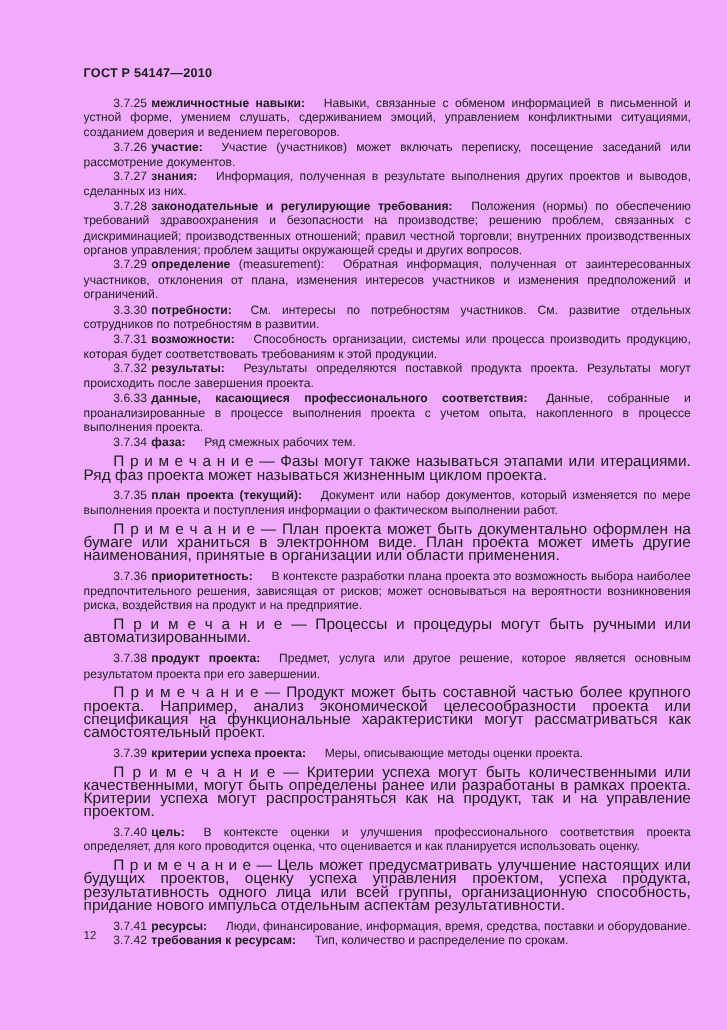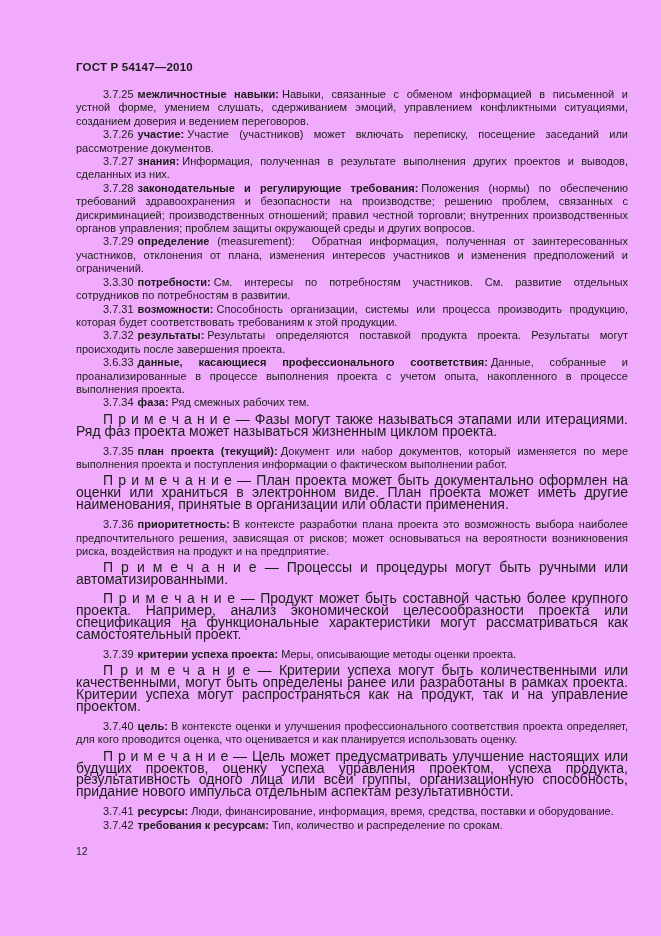--- a/index.html
+++ b/index.html
@@ -28,21 +28,21 @@
     position: absolute;
     left: 76px; top: 88px;
     width: 552px;
   }
   .content p { margin: 0; text-align: justify; text-indent: 27px; }
   p.term {
     font-size: 11px;
     line-height: 13.4px;
   }
   p.term .num { padding-right: 4px; margin-top: 11px; }
-  p.term b.tname { padding-right: 3px; }
+  p.term b.tname { padding-right: 17px; }
   p.term .tsuffix { font-weight: normal; padding-right: 17px; }
   p.note {
     font-size: 14px;
     line-height: 11.9px;
     margin: 4px 0 7px 0;
   }
   .page-number {
     position: absolute;
     left: 76px; top: 845px;
     font-size: 10.5px;
@@ -60,23 +60,24 @@
       <p class="term"><span class="num">3.7.27</span><b class="tname">знания:</b><span class="def">Информация, полученная в результате выполнения других проектов и выводов, сделанных из них.</span></p>
       <p class="term"><span class="num">3.7.28</span><b class="tname">законодательные и регулирующие требования:</b><span class="def">Положения (нормы) по обеспечению требований здравоохранения и безопасности на производстве; решению проблем, связанных с дискриминацией; производственных отношений; правил честной торговли; внутренних производственных органов управления; проблем защиты окружающей среды и других вопросов.</span></p>
       <p class="term"><span class="num">3.7.29</span><b class="tname" style="padding-right: 0px;">определение</b><span class="tsuffix">&nbsp;(measurement):</span><span class="def">Обратная информация, полученная от заинтересованных участников, отклонения от плана, изменения интересов участников и изменения предположений и ограничений.</span></p>
       <p class="term"><span class="num">3.3.30</span><b class="tname">потребности:</b><span class="def">См. интересы по потребностям участников. См. развитие отдельных сотрудников по потребностям в развитии.</span></p>
       <p class="term"><span class="num">3.7.31</span><b class="tname">возможности:</b><span class="def">Способность организации, системы или процесса производить продукцию, которая будет соответствовать требованиям к этой продукции.</span></p>
       <p class="term"><span class="num">3.7.32</span><b class="tname">результаты:</b><span class="def">Результаты определяются поставкой продукта проекта. Результаты могут происходить после завершения проекта.</span></p>
       <p class="term"><span class="num">3.6.33</span><b class="tname">данные, касающиеся профессионального соответствия:</b><span class="def">Данные, собранные и проанализированные в процессе выполнения проекта с учетом опыта, накопленного в процессе выполнения проекта.</span></p>
       <p class="term"><span class="num">3.7.34</span><b class="tname">фаза:</b><span class="def">Ряд смежных рабочих тем.</span></p>
       <p class="note"><span class="note-label">П р и м е ч а н и е</span><span class="note-text"> — Фазы могут также называться этапами или итерациями. Ряд фаз проекта может называться жизненным циклом проекта.</span></p>
       <p class="term"><span class="num">3.7.35</span><b class="tname">план проекта (текущий):</b><span class="def">Документ или набор документов, который изменяется по мере выполнения проекта и поступления информации о фактическом выполнении работ.</span></p>
-      <p class="note"><span class="note-label">П р и м е ч а н и е</span><span class="note-text"> — План проекта может быть документально оформлен на оценки или храниться в электронном виде. План проекта может иметь другие наименования, принятые в организации или области применения.</span></p>
+      <p class="note"><span class="note-label">П р и м е ч а н и е</span><span class="note-text"> — План проекта может быть документально оформлен на бумаге или храниться в электронном виде. План проекта может иметь другие наименования, принятые в организации или области применения.</span></p>
       <p class="term"><span class="num">3.7.36</span><b class="tname">приоритетность:</b><span class="def">В контексте разработки плана проекта это возможность выбора наиболее предпочтительного решения, зависящая от рисков; может основываться на вероятности возникновения риска, воздействия на продукт и на предприятие.</span></p>
       <p class="note"><span class="note-label">П р и м е ч а н и е</span><span class="note-text"> — Процессы и процедуры могут быть ручными или автоматизированными.</span></p>
+      <p class="term"><span class="num">3.7.38</span><b class="tname">продукт проекта:</b><span class="def">Предмет, услуга или другое решение, которое является основным результатом проекта при его завершении.</span></p>
       <p class="note"><span class="note-label">П р и м е ч а н и е</span><span class="note-text"> — Продукт может быть составной частью более крупного проекта. Например, анализ экономической целесообразности проекта или спецификация на функциональные характеристики могут рассматриваться как самостоятельный проект.</span></p>
       <p class="term"><span class="num">3.7.39</span><b class="tname">критерии успеха проекта:</b><span class="def">Меры, описывающие методы оценки проекта.</span></p>
       <p class="note"><span class="note-label">П р и м е ч а н и е</span><span class="note-text"> — Критерии успеха могут быть количественными или качественными, могут быть определены ранее или разработаны в рамках проекта. Критерии успеха могут распространяться как на продукт, так и на управление проектом.</span></p>
       <p class="term"><span class="num">3.7.40</span><b class="tname">цель:</b><span class="def">В контексте оценки и улучшения профессионального соответствия проекта определяет, для кого проводится оценка, что оценивается и как планируется использовать оценку.</span></p>
       <p class="note"><span class="note-label">П р и м е ч а н и е</span><span class="note-text"> — Цель может предусматривать улучшение настоящих или будущих проектов, оценку успеха управления проектом, успеха продукта, результативность одного лица или всей группы, организационную способность, придание нового импульса отдельным аспектам результативности.</span></p>
       <p class="term"><span class="num">3.7.41</span><b class="tname">ресурсы:</b><span class="def">Люди, финансирование, информация, время, средства, поставки и оборудование.</span></p>
       <p class="term"><span class="num">3.7.42</span><b class="tname">требования к ресурсам:</b><span class="def">Тип, количество и распределение по срокам.</span></p>
     </main>
 
   <div class="page-number">12</div>

